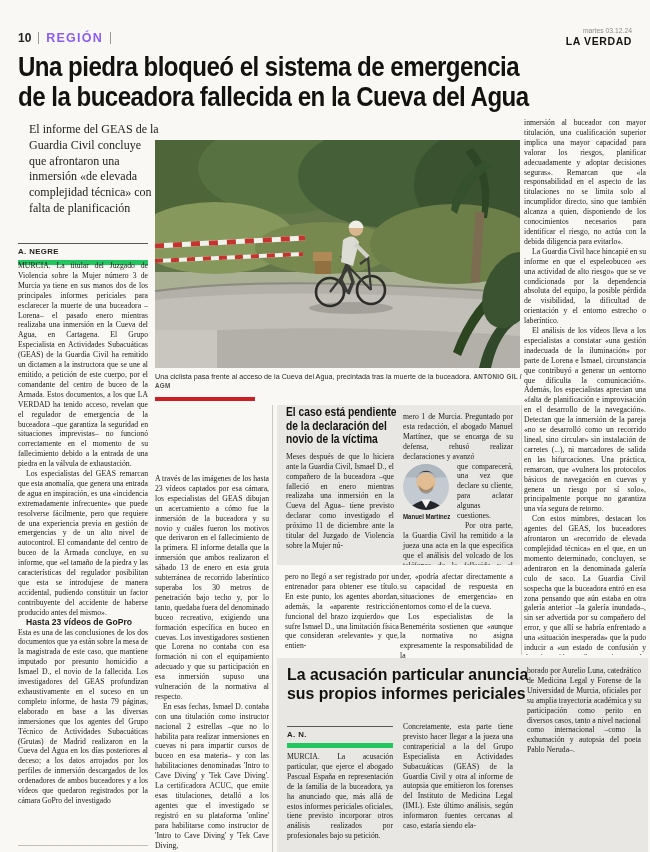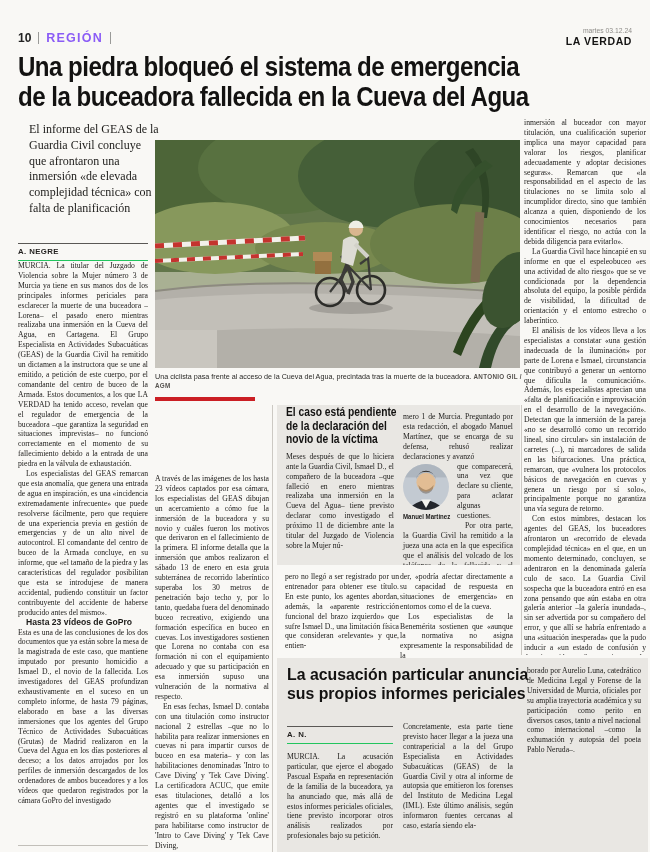--- a/index.html
+++ b/index.html
@@ -16,21 +16,21 @@
   .mast .brand{font-size:10.5px;font-weight:bold;letter-spacing:.6px;color:#151413;margin-top:1px;text-align:right;}
 
   
   .headline{position:absolute;left:18px;top:52px;}
   .headline div{font-family:"Liberation Sans",sans-serif;font-weight:bold;font-size:28px;line-height:30px;
                 letter-spacing:-.6px;white-space:nowrap;transform:scaleX(.86);transform-origin:0 50%;color:#131211;}
 
   
   .standfirst{position:absolute;left:18px;top:122px;width:132px;font-size:12px;line-height:15.8px;color:#1d1c1a;margin-left:11px;}
   .byline{font-family:"Liberation Sans",sans-serif;font-weight:bold;font-size:7.8px;letter-spacing:.4px;
-          color:#211f1d;border-top:1px solid #5a5855;border-bottom:1px solid #22c55e;padding:3px 0 4px;}
+          color:#211f1d;border-top:1px solid #5a5855;border-bottom:5px solid #22c55e;padding:3px 0 4px;}
   .byline.main{position:absolute;left:18px;top:243px;width:130px;}
 
   
   .bt{font-size:7.7px;line-height:9.9px;text-align:justify;hyphens:auto;-webkit-hyphens:auto;}
   .bt p{margin:0;text-indent:8px;}
   .bt p.nofi{text-indent:0;}
   .col1{position:absolute;left:18px;top:261px;width:130px;height:584px;overflow:hidden;}
   .crosshead{font-family:"Liberation Sans",sans-serif;font-weight:bold;font-size:8.6px;margin:6px 0 2px;text-indent:0;text-align:left;}
   .col1-endrule{position:absolute;left:18px;top:845px;width:130px;border-top:1px solid #c2bfb9;}
 

